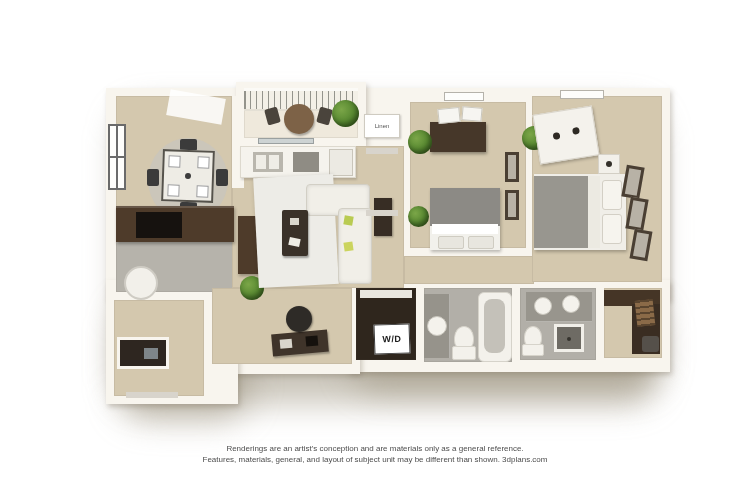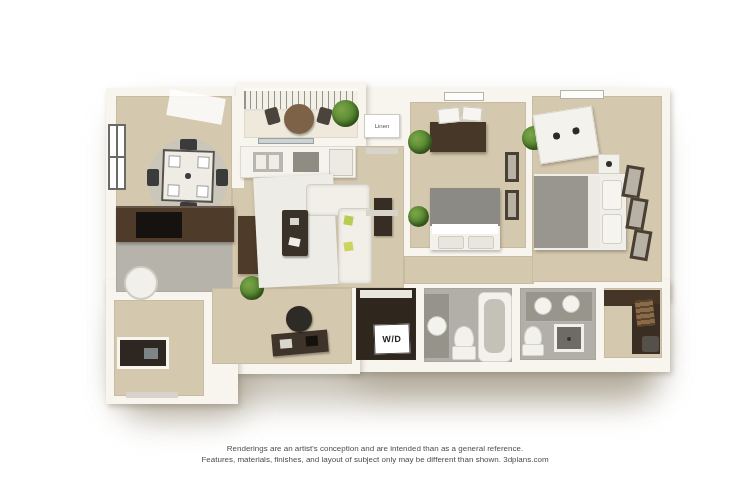--- a/index.html
+++ b/index.html
@@ -180,16 +180,16 @@
   <div class="abs" style="left:604px;top:290px;width:56px;height:16px;background:#453526;"></div>
   <div class="abs" style="left:632px;top:304px;width:28px;height:50px;background:#3a2d22;"></div>
   <div class="abs" style="left:636px;top:300px;width:18px;height:26px;background:#8a6a48;background-image:repeating-linear-gradient(0deg,rgba(0,0,0,.35) 0 2px,transparent 2px 6px);transform:rotate(-6deg);"></div>
   <div class="abs" style="left:642px;top:336px;width:17px;height:16px;background:#55504a;border-radius:3px;"></div>
 
   <div class="abs" style="left:120px;top:340px;width:46px;height:26px;background:#2e2620;box-shadow:0 0 0 3px #f8f5ee;">
     <div class="abs" style="left:24px;top:8px;width:14px;height:11px;background:#7e8589;"></div>
   </div>
   <div class="abs" style="left:126px;top:392px;width:52px;height:6px;background:#d8d4cc;"></div>
 
-  <div class="footer-line" style="top:444px;">Renderings are an artist's conception and are intended than as a general reference.</div>
-  <div class="footer-line" style="top:455px;">Features, materials, finishes, and layout of subject only may be different than shown.  3dplans.com</div>
+  <div class="footer-line" style="top:444px;">Renderings are an artist's conception and are materials only as a general reference.</div>
+  <div class="footer-line" style="top:455px;">Features, materials, general, and layout of subject unit may be different than shown.  3dplans.com</div>
 
 </div>
 
 </body></html>

